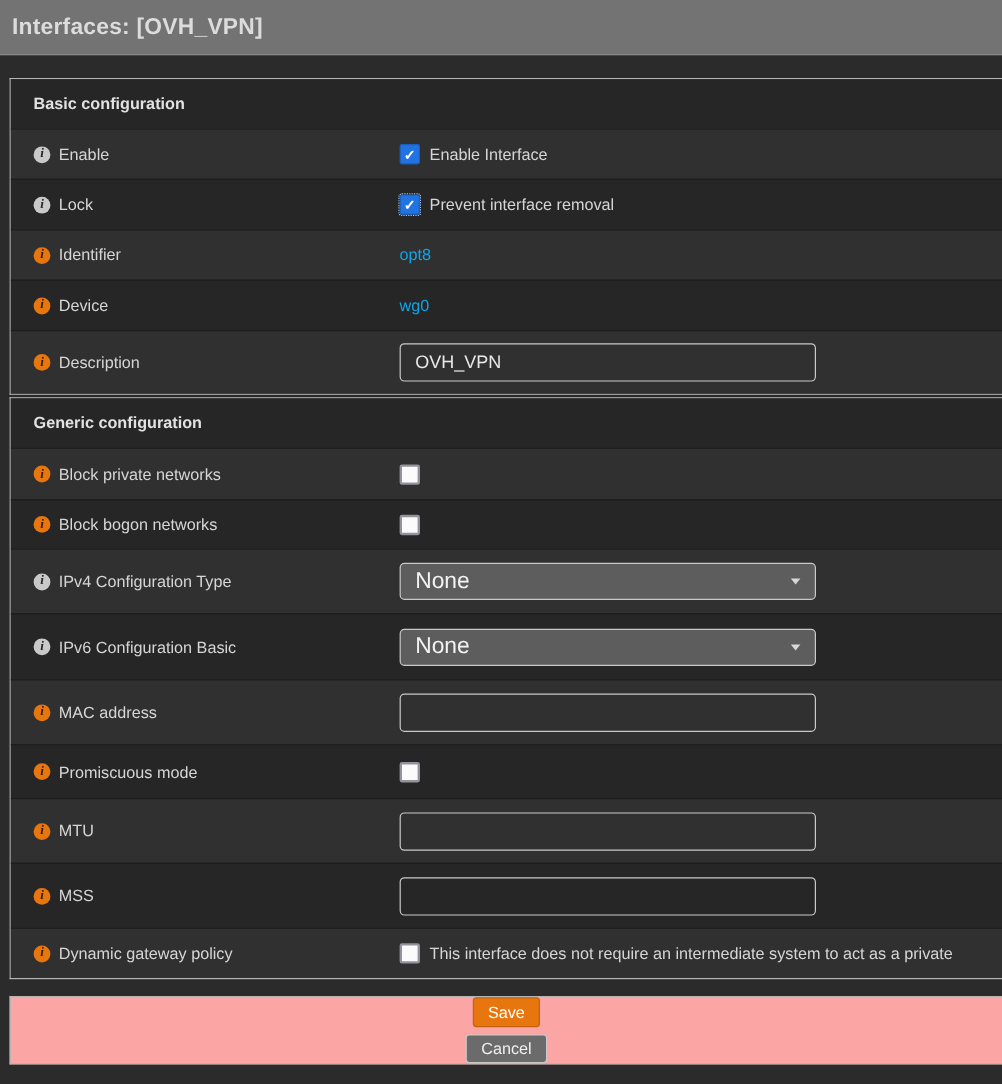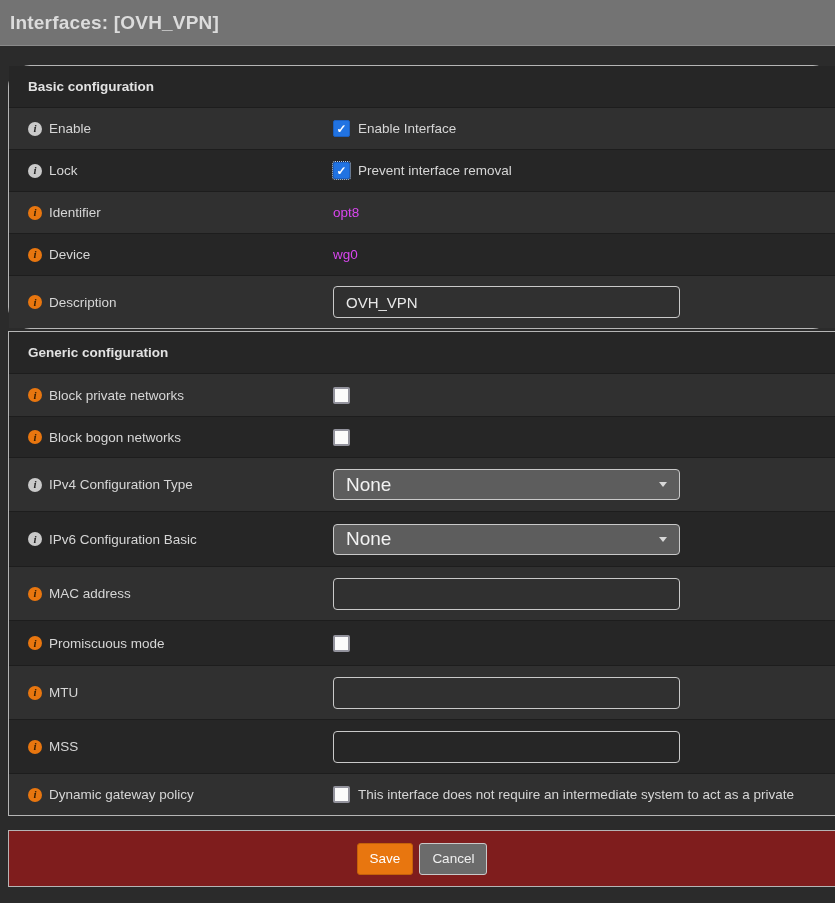--- a/index.html
+++ b/index.html
@@ -6,24 +6,24 @@
   html, body { width: 835px; height: 903px; background: #2b2b2b; overflow: hidden;
                font-family: "Liberation Sans", sans-serif; }
 
   
   .page-header { height: 46px; background: #737373; border-bottom: 1px solid #8a8a8a;
                  display: flex; align-items: center; padding-left: 10px; }
   .page-header h1 { font-size: 19px; font-weight: 600; color: #dcdcdc; letter-spacing: .2px; }
 
   
   .panel { margin-left: 8px; border: 1px solid #b5b5b5; border-right: none; }
-  .panel-1 { margin-top: 19px; border-radius: 22px; }
+  .panel-1 { margin-top: 19px; }
   .panel-2 { margin-top: 2px; }
-  .panel-buttons { margin-top: 14px; height: 57px; background: #7f1d1d;
-                   display: flex; align-items: center; justify-content: center; gap: 6px; }
+  .panel-buttons { margin-top: 14px; height: 57px; background: #fca5a5;
+                   display: flex; align-items: center; justify-content: center; gap: 6px; flex-direction: column; }
 
   .section-header { background: #262626; min-height: 41px; display: flex; align-items: center;
                     padding-left: 19px; }
   .section-header span { font-size: 13.5px; font-weight: bold; color: #e2e2e2; }
 
   .row { display: flex; align-items: center; border-top: 1px solid #1d1d1d; min-height: 42px; }
   .row.light { background: #303030; }
   .row.dark  { background: #262626; }
   .row.h43 { min-height: 43px; } .row.h41 { min-height: 41px; }
   .row.h45 { min-height: 45px; }
@@ -63,21 +63,21 @@
   .select .sel-text { color: #f2f2f2; font-size: 19px; }
   .caret { width: 0; height: 0; border-left: 4px solid transparent;
            border-right: 4px solid transparent; border-top: 5px solid #d8d8d8; }
 
   
   .btn { height: 32px; padding: 0 12px; border-radius: 3px; font-size: 13.5px;
          cursor: pointer; font-family: "Liberation Sans", sans-serif; }
   .btn-save { background: #e8760f; border: 1px solid #c4620a; color: #ffffff; }
   .btn-cancel { background: #6b6b6b; border: 1px solid #c9c9c9; color: #f0f0f0; }
 
-  .static-value { color: #d946ef; }
+  .static-value { color: #0ea5e9; }
 </style>
 </head>
 <body>
 
 <div class="page-header">
   <h1>Interfaces: [OVH_VPN]</h1>
 </div>
 
 <div class="panel panel-1">
   <div class="section-header dark">

